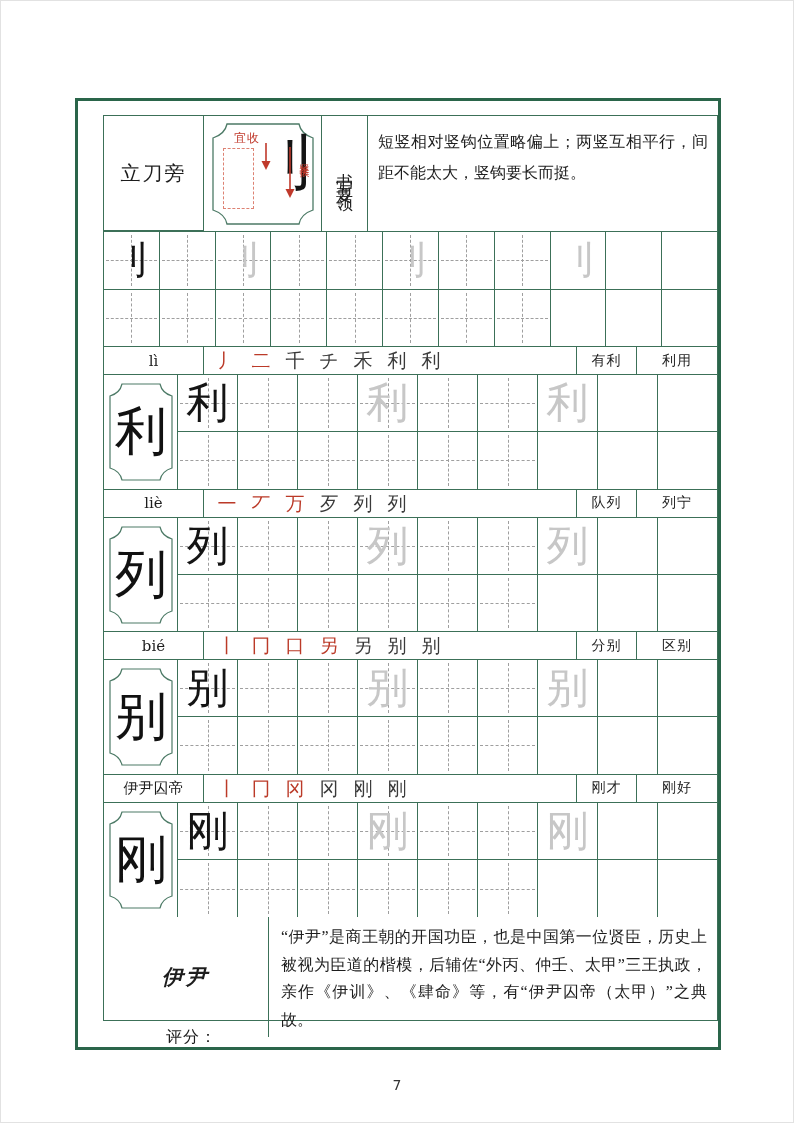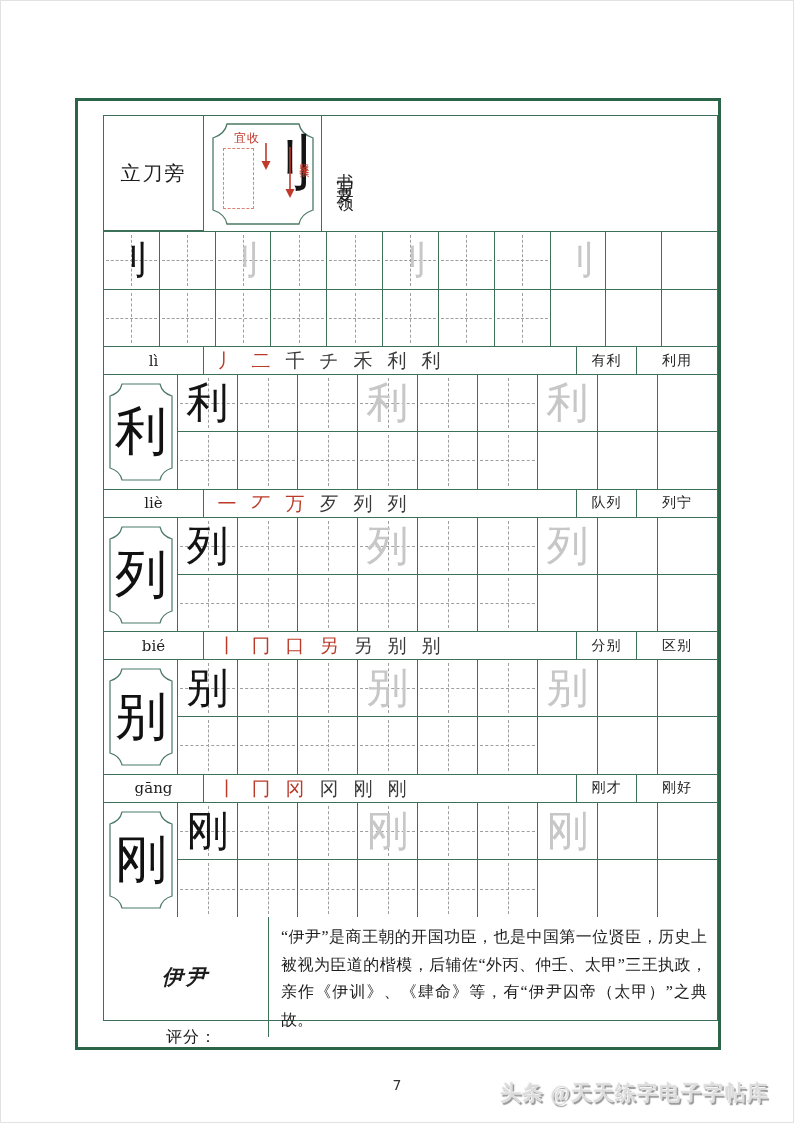--- a/index.html
+++ b/index.html
@@ -107,20 +107,21 @@
             <svg class="arrow" style="left:74px;top:26px" width="12" height="52" viewBox="0 0 12 52">
               <line x1="6" y1="0" x2="6" y2="44" stroke="#c0392b" stroke-width="1.6"></line>
                 <polygon points="6,51 1.5,42 10.5,42" fill="#c0392b"></polygon>
             </svg>
             <span class="demo-hint-side">竖挺拔</span>
           </div>
         </div>
         <div class="cell hcol4">
           <span class="vtitle">书写要领</span>
         </div>
+        <div class="cell hcol5">短竖相对竖钩位置略偏上；两竖互相平行，间距不能太大，竖钩要长而挺。</div>
       </div>
 
       <div class="row radical-grid">
         <div class="pgrid-rows" id="radicalGrid" style="width:100%">
             <div class="prow">
               <div class="pcell dash" style="flex: 1 1 0%;">
                 <span class="glyph ink">刂</span>
               </div>
               <div class="pcell dash" style="flex: 1 1 0%;"></div>
               <div class="pcell dash" style="flex: 1 1 0%;">
@@ -314,21 +315,21 @@
                 <div class="pcell dash" style="flex: 1 1 0%;"></div>
                 <div class="pcell dash" style="flex: 1 1 0%;"></div>
                 <div class="pcell" style="flex: 1 1 0%;"></div>
                 <div class="pcell" style="flex: 1 1 0%;"></div>
                 <div class="pcell" style="flex: 1 1 0%;"></div>
               </div>
             </div>
   </div>
 
   <div class="row pyrow">
-    <div class="cell pycell">gāng</div>
+    <div class="cell pycell">伊尹囚帝</div>
     <div class="cell strokecell">
               <span class="stroke-step r">丨</span>
               <span class="stroke-step r">冂</span>
               <span class="stroke-step r">冈</span>
               <span class="stroke-step k">冈</span>
               <span class="stroke-step k">刚</span>
               <span class="stroke-step k">刚</span>
             </div>
     <div class="cell wordcell w1">刚才</div>
     <div class="cell wordcell w2">刚好</div>
@@ -380,14 +381,13 @@
         <div class="cell storycol2">“伊尹”是商王朝的开国功臣，也是中国第一位贤臣，历史上被视为臣道的楷模，后辅佐“外丙、仲壬、太甲”三王执政，亲作《伊训》、《肆命》等，有“伊尹囚帝（太甲）”之典故。</div>
       </div>
     </div>
 
     <div class="rating">
       <span class="lbl">评分：</span>
     </div>
   </div>
 
   <div class="pagenum">7</div>
-  <div class="watermark">头条 @天天练字电子字帖库</div>
 </div>
 
 </body></html>

